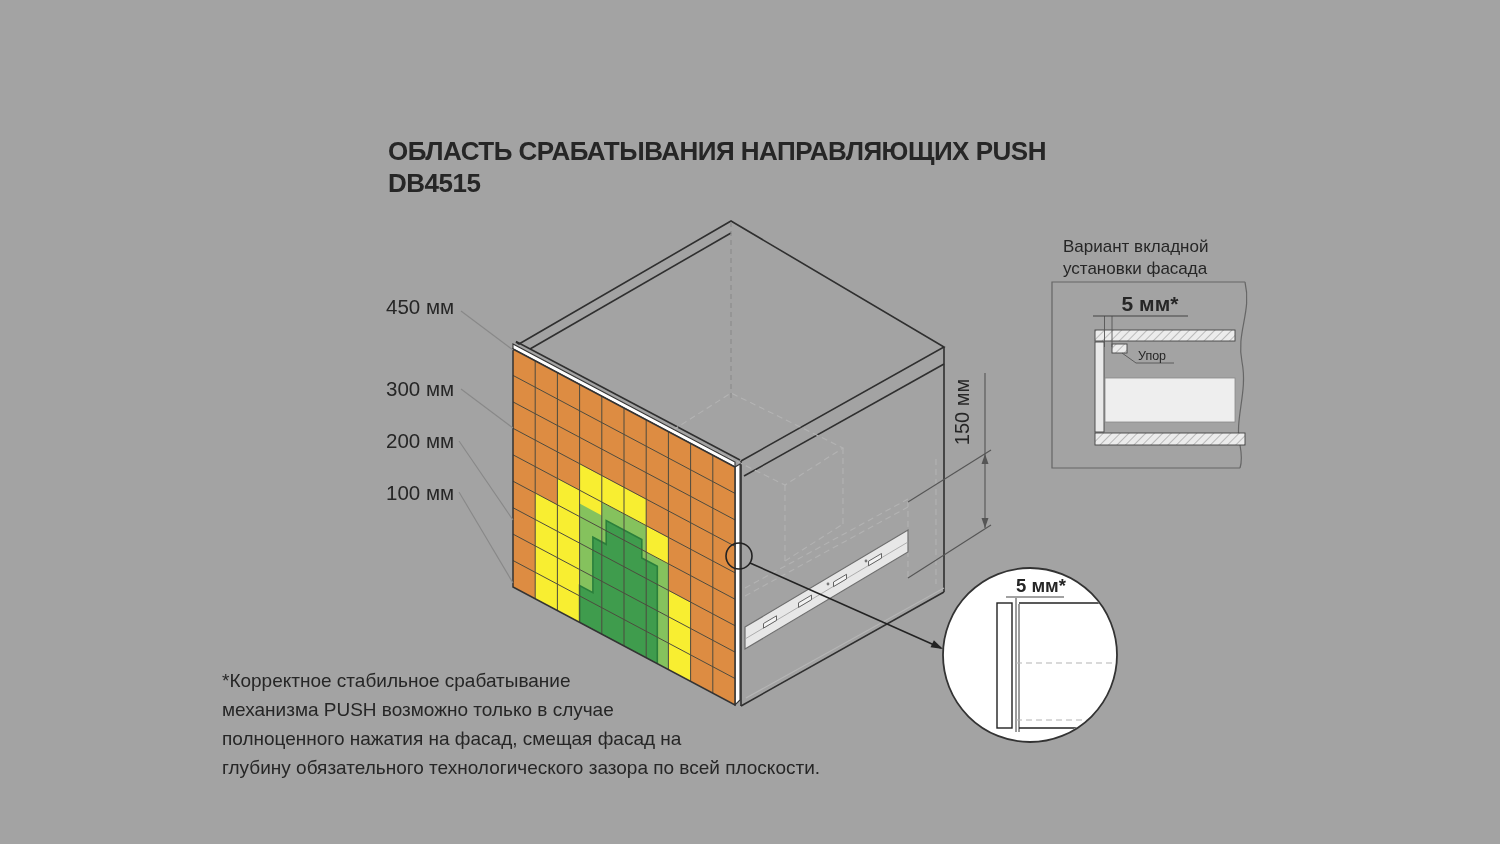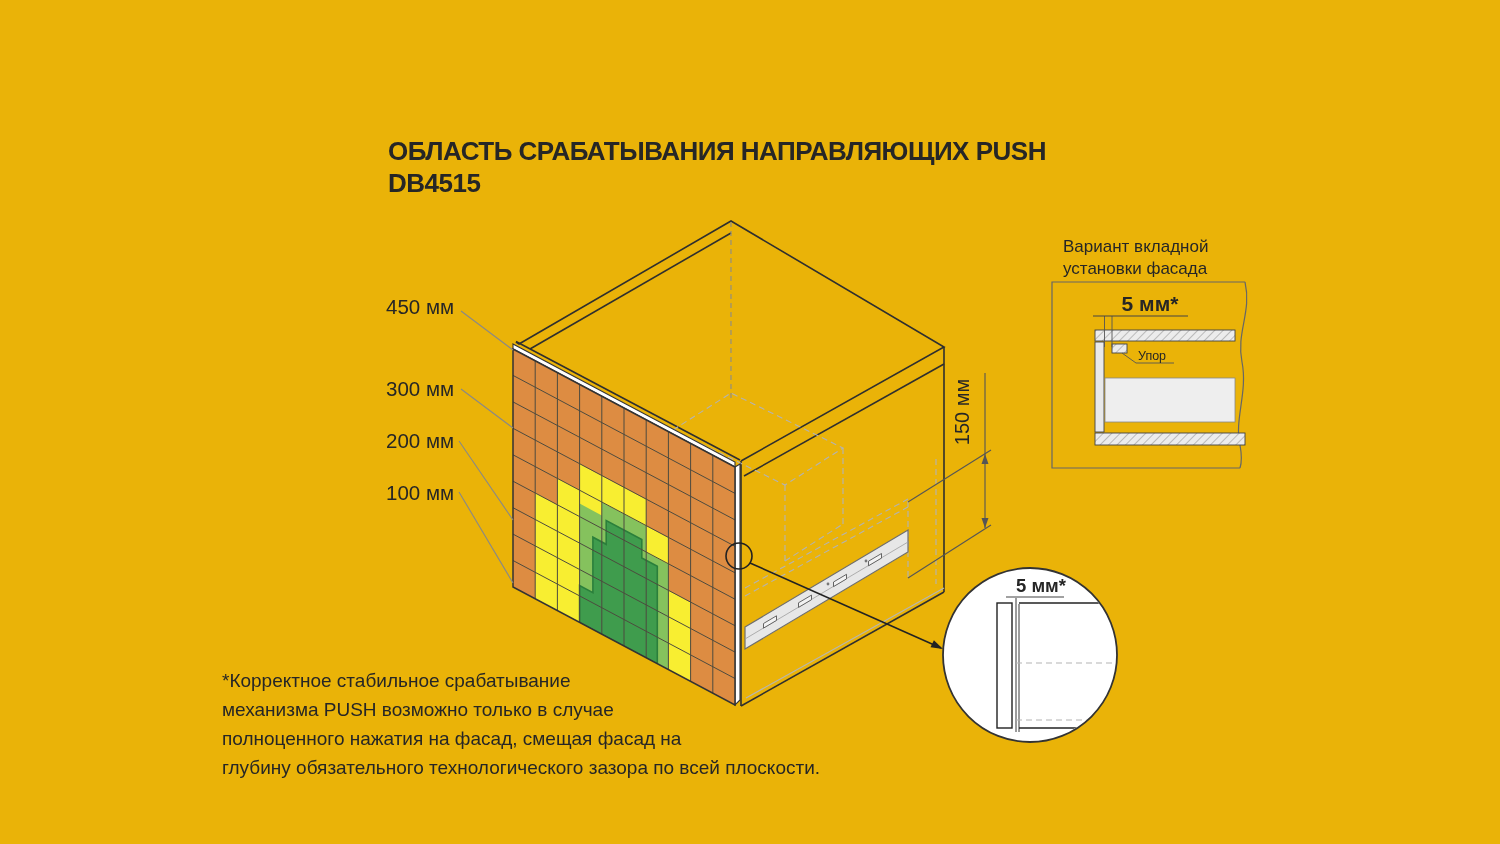--- a/index.html
+++ b/index.html
@@ -1,16 +1,16 @@
 <!DOCTYPE html>
 <html><head>
 <meta charset="utf-8">
 <style>
   html,body{margin:0;padding:0;background:#ffffff;}
-  .page{position:relative;width:1500px;height:844px;background:#eab308;overflow:hidden;
+  .page{position:relative;width:1500px;height:844px;background:#a3a3a3;overflow:hidden;
         font-family:"Liberation Sans", sans-serif;}
   svg{position:absolute;left:0;top:0;}
   text{fill:#262626;}
   .t-title{font-size:26px;font-weight:bold;letter-spacing:-0.5px;}
   .t-label{font-size:20.5px;}
   .t-note{font-size:19px;}
   .t-dim{font-size:20px;}
   .t-inset-title{font-size:17px;}
   .t-gap{font-size:21px;font-weight:bold;}
   .t-gap-small{font-size:18.5px;font-weight:bold;}

